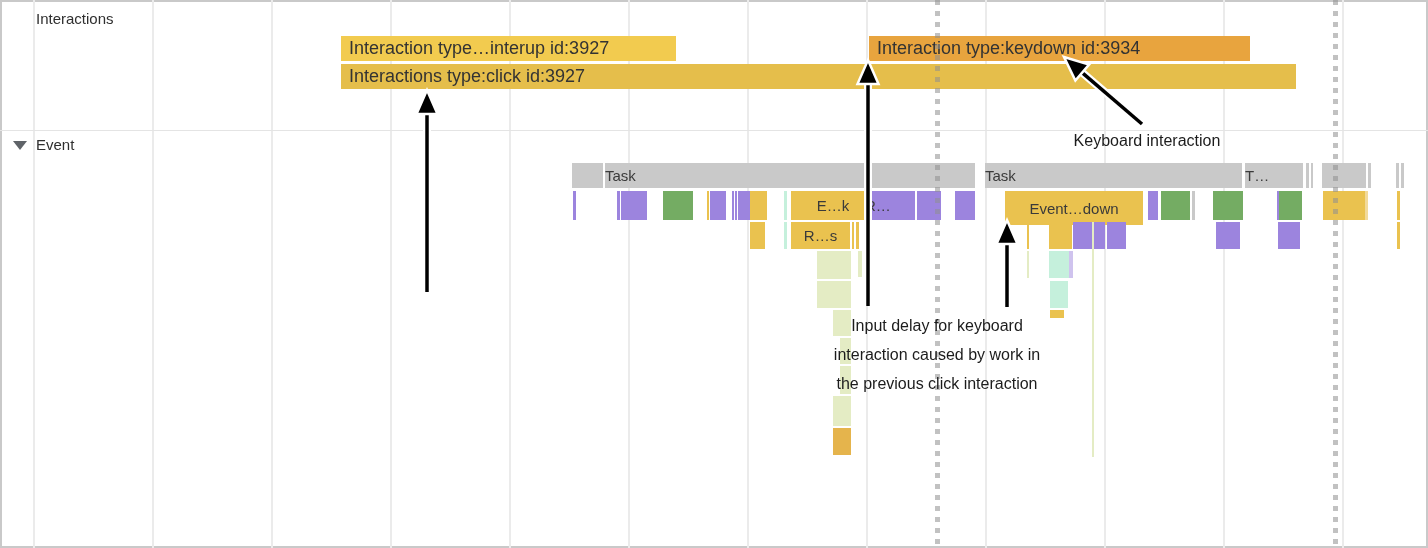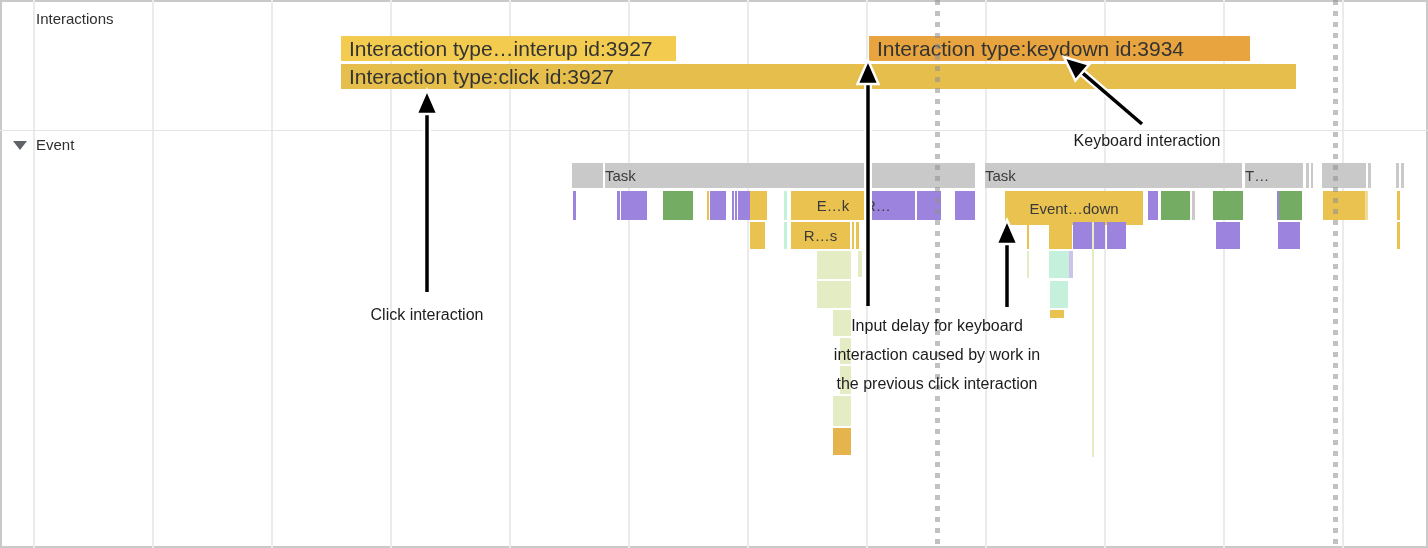--- a/index.html
+++ b/index.html
@@ -16,21 +16,21 @@
   .track-label{position:absolute;font-size:15px;color:#2f2f2f;z-index:2;white-space:nowrap;}
   #interactions-label{left:36px;top:10px;}
   #main-label{left:36px;top:136px;}
   #main-collapse{
     position:absolute;left:13px;top:141px;width:0;height:0;z-index:2;cursor:pointer;
     border-left:7px solid transparent;border-right:7px solid transparent;border-top:9px solid #5f6368;
   }
   .int-bar{
     position:absolute;z-index:2;box-sizing:border-box;
     display:flex;align-items:center;padding-left:8px;
-    font-size:21px;color:#333;white-space:nowrap;overflow:hidden;
+    font-size:18px;color:#333;white-space:nowrap;overflow:hidden;
   }
   .seg{position:absolute;z-index:2;box-sizing:border-box;display:flex;align-items:center;overflow:hidden;}
   .seg .lbl{font-size:15px;color:#3a3a3a;white-space:nowrap;overflow:hidden;text-overflow:clip;}
   .seg.align-left{justify-content:flex-start;padding-left:0;}
   .seg.align-center{justify-content:center;}
   .dotted-line{
     position:absolute;top:0;bottom:0;width:5px;z-index:3;opacity:.55;
     background:repeating-linear-gradient(to bottom,#8f8f8f 0 5px,transparent 5px 11px);
   }
   #arrow-svg{position:absolute;left:0;top:0;z-index:5;pointer-events:none;}
@@ -63,21 +63,21 @@
 
   <div id="interactions-label" class="track-label">Interactions</div>
 
   <div id="main-collapse"></div>
 
   <div id="main-label" class="track-label">Event</div>
 
   <div id="bars-layer">
       <div class="int-bar" style="left: 341px; top: 36px; width: 335px; height: 25px; background: rgb(242, 203, 79);">Interaction type…interup id:3927</div>
       <div class="int-bar" style="left: 869px; top: 36px; width: 381px; height: 25px; background: rgb(232, 164, 62);">Interaction type:keydown id:3934</div>
-      <div class="int-bar" style="left: 341px; top: 64px; width: 955px; height: 25px; background: rgb(229, 190, 75);">Interaction type:click id:3927</div>
+      <div class="int-bar" style="left: 341px; top: 64px; width: 955px; height: 25px; background: rgb(229, 190, 75);">Interactions type:click id:3927</div>
     </div>
   <div id="flame-layer">
       <div class="seg" style="left: 572px; top: 163px; width: 31px; height: 25px; background: rgb(201, 201, 201);"></div>
       <div class="seg align-left" style="left: 605px; top: 163px; width: 370px; height: 25px; background: rgb(201, 201, 201);">
         <span class="lbl">Task</span>
       </div>
       <div class="seg align-left" style="left: 985px; top: 163px; width: 257px; height: 25px; background: rgb(201, 201, 201);">
         <span class="lbl">Task</span>
       </div>
       <div class="seg align-left" style="left: 1245px; top: 163px; width: 58px; height: 25px; background: rgb(201, 201, 201);">
@@ -171,21 +171,20 @@
         <line x1="1007" y1="307" x2="1007" y2="242" stroke="#000000" stroke-width="3.5"></line>
         <polygon points="1007,220 1017.5,244 996.5,244" fill="#000000" stroke="#ffffff" stroke-width="2.5" stroke-linejoin="miter"></polygon>
       </g>
       <g>
         <line x1="1142" y1="124" x2="1080.6885332138693" y2="71.33502211960564" stroke="#ffffff" stroke-width="8"></line>
         <line x1="1142" y1="124" x2="1080.6885332138693" y2="71.33502211960564" stroke="#000000" stroke-width="3.5"></line>
         <polygon points="1064,57 1089.0473876994872,64.67322418749583 1075.3639574944093,80.60318770982556" fill="#000000" stroke="#ffffff" stroke-width="2.5" stroke-linejoin="miter"></polygon>
       </g>
     </svg>
 
-  <div class="annotation" id="ann-click" style="left: 277px; top: 300px; width: 300px;">Click interaction</div>
 
   <div class="annotation" id="ann-input-delay" style="left: 762px; top: 311px; width: 350px;">Input delay for keyboard
 interaction caused by work in
 the previous click interaction</div>
 
   <div class="annotation" id="ann-keyboard" style="left: 997px; top: 126px; width: 300px;">Keyboard interaction</div>
 
 </div>
 
 </body></html>

